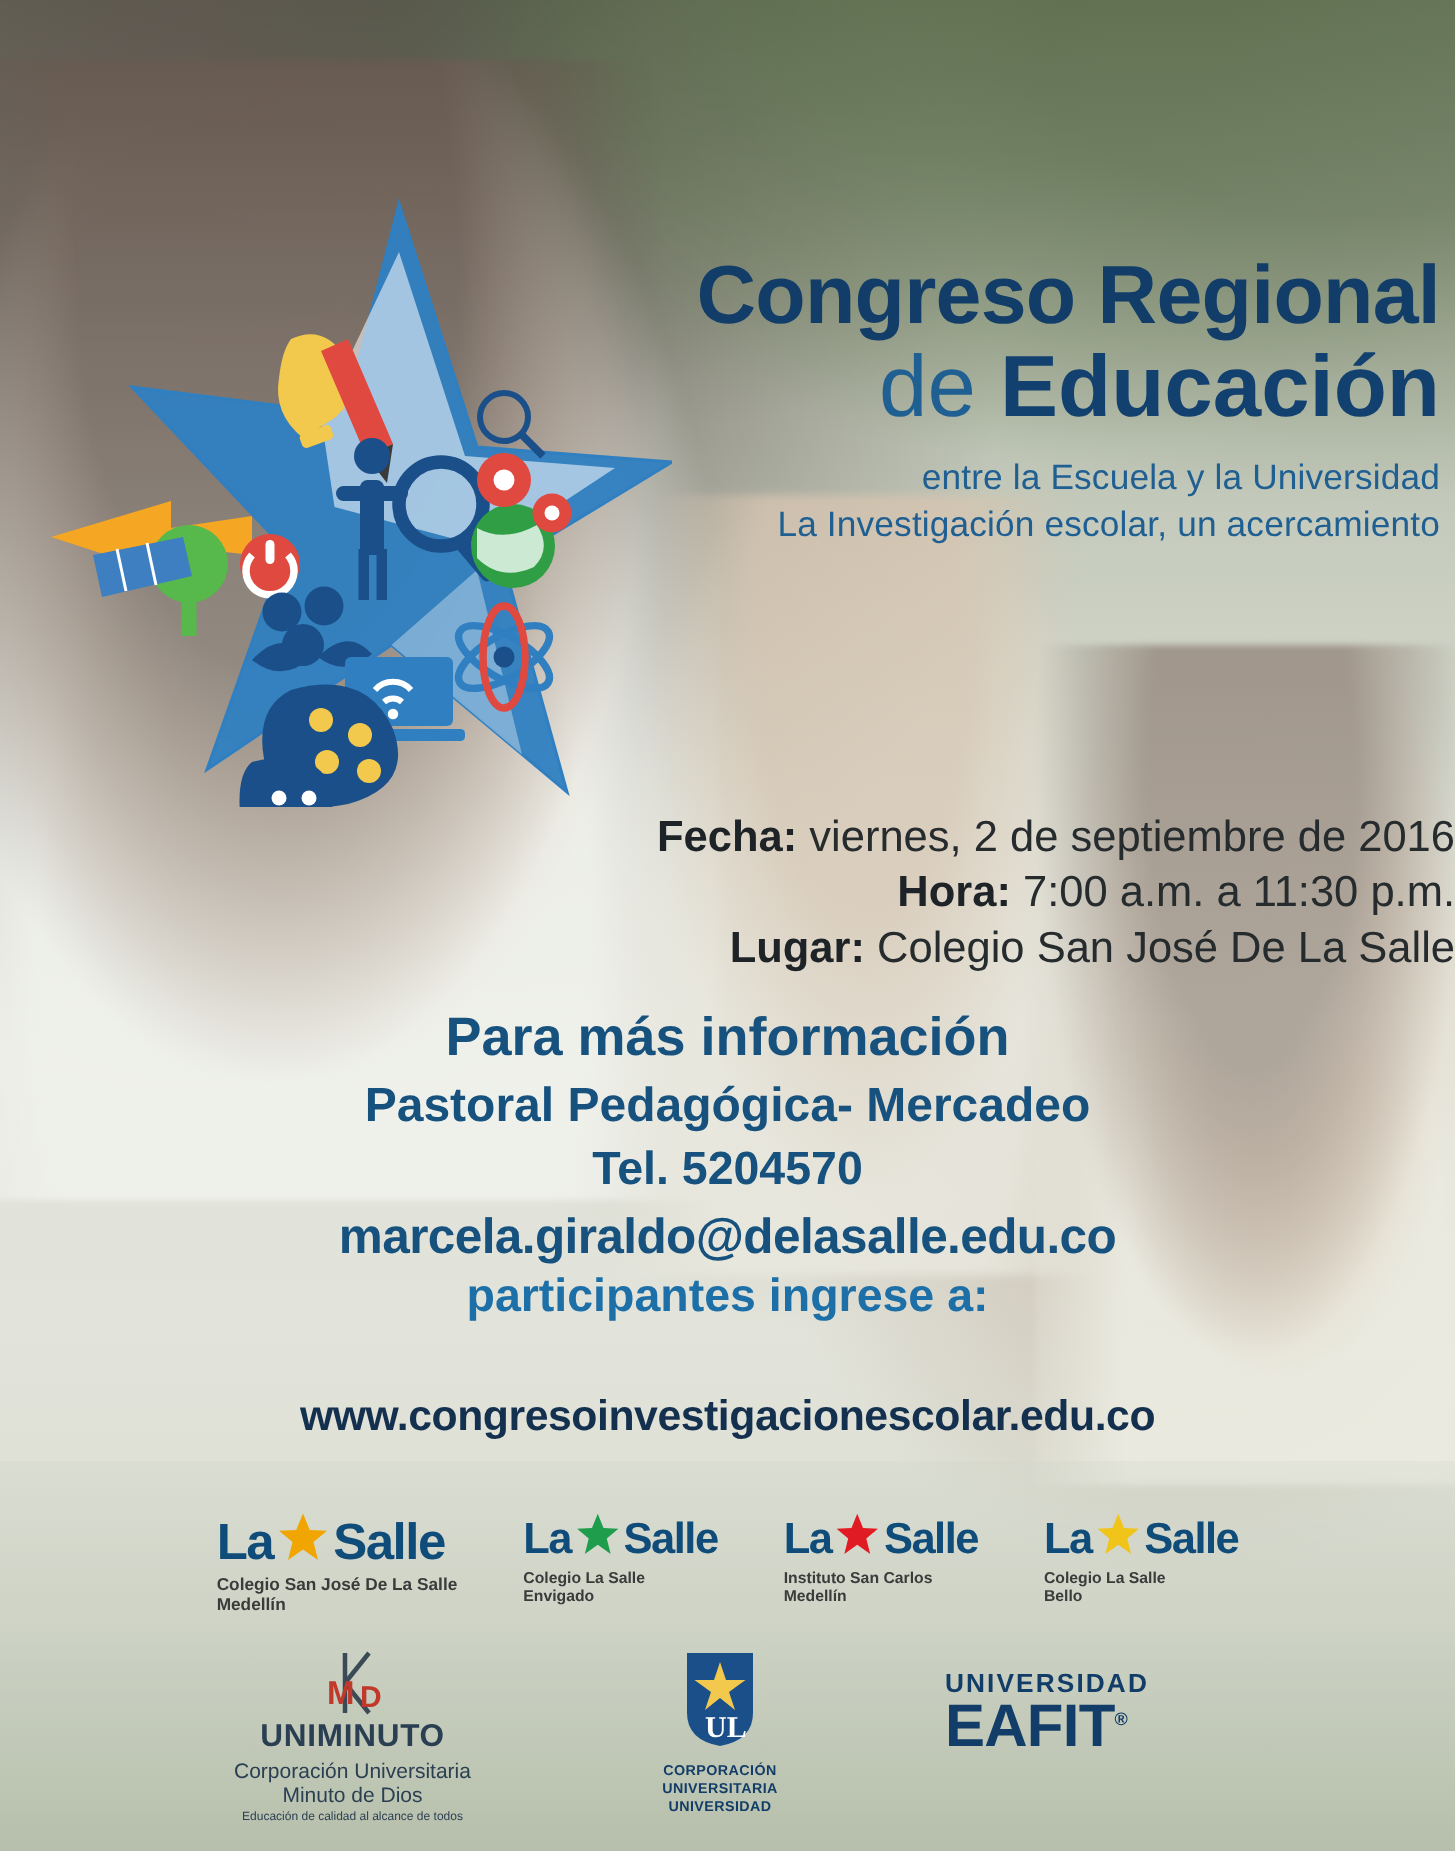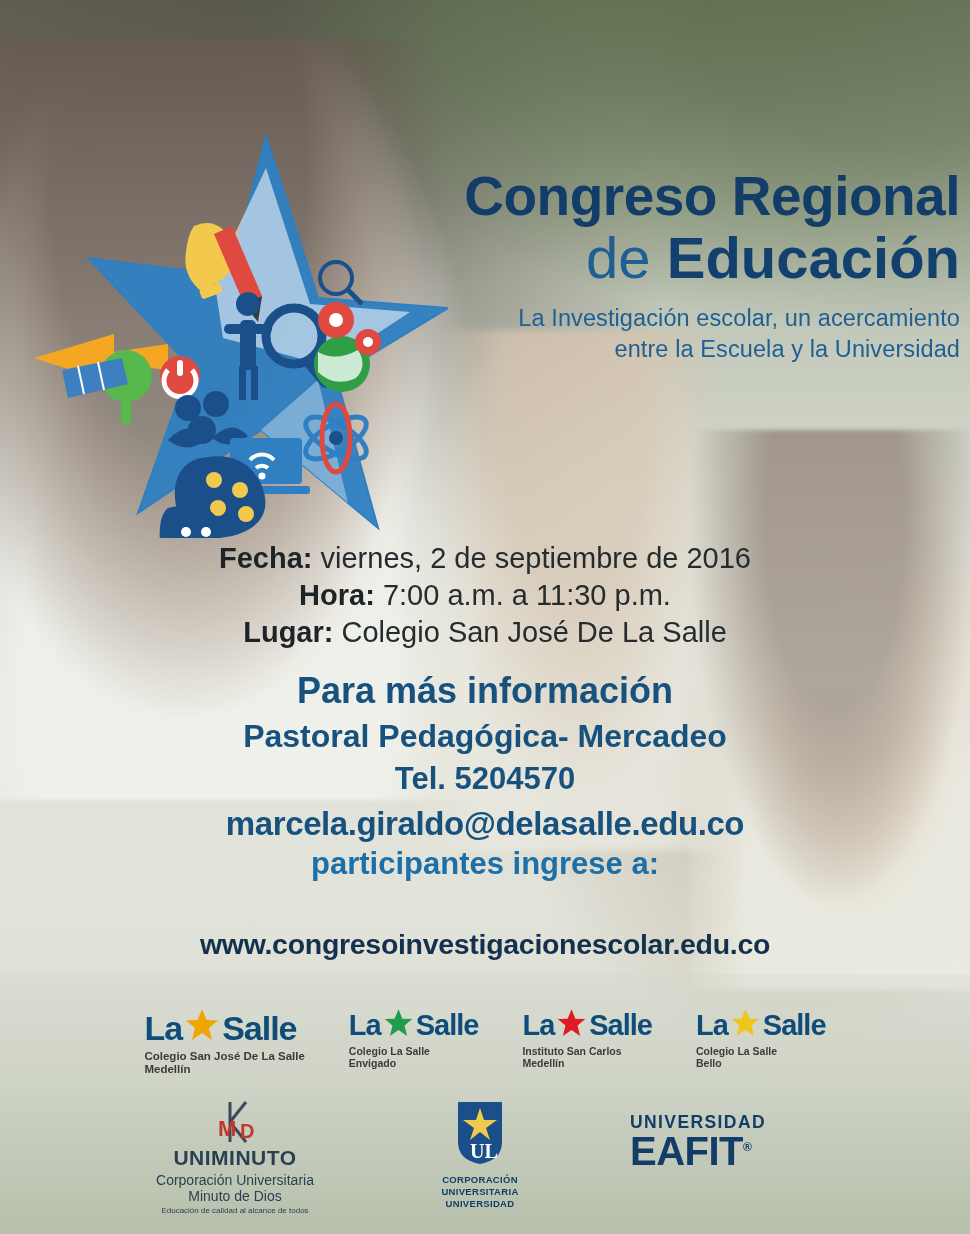--- a/index.html
+++ b/index.html
@@ -130,21 +130,21 @@
 
   
   .details {
     position: absolute;
     left: 0; right: 0; top: 540px;
     text-align: center;
     color: #262b2e;
     font-size: 29px;
     line-height: 1.28;
   }
-  .details .row { white-space: nowrap; }
+  .details .row { white-space: nowrap; text-align: right; }
   .details b { color: #1d2326; }
 
   .info {
     position: absolute;
     left: 0; right: 0; top: 668px;
     text-align: center;
     color: #17527f;
     font-weight: bold;
     line-height: 1.28;
   }
@@ -362,22 +362,22 @@
       </g>
     </svg>
   </div>
 
   <div class="title-block">
     <div class="title-line1">Congreso Regional</div>
     <div class="title-line2">
       <span class="de">de </span><span class="edu">Educación</span>
     </div>
     <div class="subtitle">
+      <div>entre la Escuela y la Universidad</div>
       <div>La Investigación escolar, un acercamiento</div>
-      <div>entre la Escuela y la Universidad</div>
     </div>
   </div>
 
   <div class="details">
     <div class="row">
       <b>Fecha:</b><span> viernes, 2 de septiembre de 2016</span>
     </div>
     <div class="row">
       <b>Hora:</b><span> 7:00 a.m. a 11:30 p.m.</span>
     </div>

